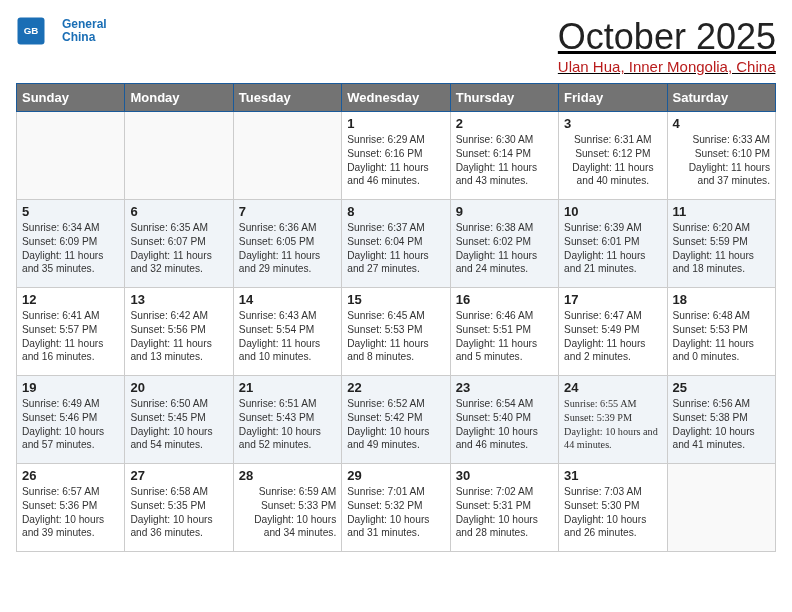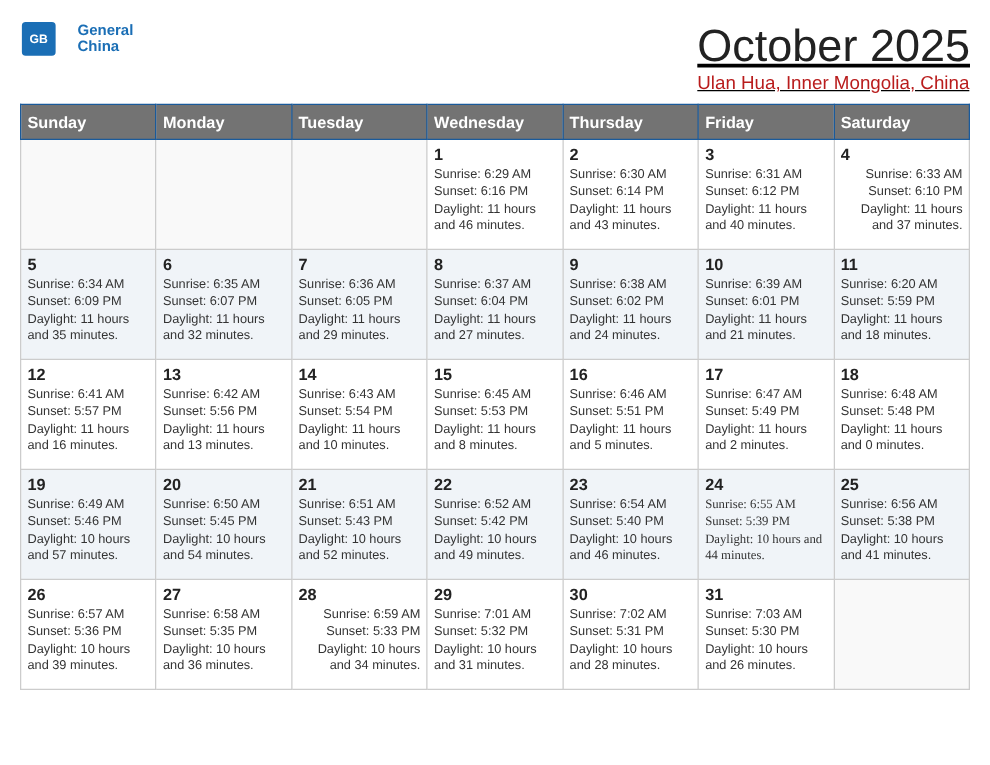--- a/index.html
+++ b/index.html
@@ -134,21 +134,21 @@
 Daylight: 11 hours and 46 minutes.</div>
         </td>
         <td>
           <div class="day-number">2</div>
           <div class="cell-text" style="white-space: pre-line;">Sunrise: 6:30 AM
 Sunset: 6:14 PM
 Daylight: 11 hours and 43 minutes.</div>
         </td>
         <td>
           <div class="day-number">3</div>
-          <div class="cell-text" style="white-space: pre-line;">Sunrise: 6:31 AM
+          <div class="cell-text" style="white-space: pre-line; text-align: center;">Sunrise: 6:31 AM
 Sunset: 6:12 PM
 Daylight: 11 hours and 40 minutes.</div>
         </td>
         <td>
           <div class="day-number">4</div>
           <div class="cell-text" style="white-space: pre-line; text-align: right;">Sunrise: 6:33 AM
 Sunset: 6:10 PM
 Daylight: 11 hours and 37 minutes.</div>
         </td>
       </tr>
@@ -229,21 +229,21 @@
         </td>
         <td>
           <div class="day-number">17</div>
           <div class="cell-text" style="white-space: pre-line;">Sunrise: 6:47 AM
 Sunset: 5:49 PM
 Daylight: 11 hours and 2 minutes.</div>
         </td>
         <td>
           <div class="day-number">18</div>
           <div class="cell-text" style="white-space: pre-line;">Sunrise: 6:48 AM
-Sunset: 5:48 PM
+Sunset: 5:53 PM
 Daylight: 11 hours and 0 minutes.</div>
         </td>
       </tr>
       <tr>
         <td>
           <div class="day-number">19</div>
           <div class="cell-text" style="white-space: pre-line;">Sunrise: 6:49 AM
 Sunset: 5:46 PM
 Daylight: 10 hours and 57 minutes.</div>
         </td>

